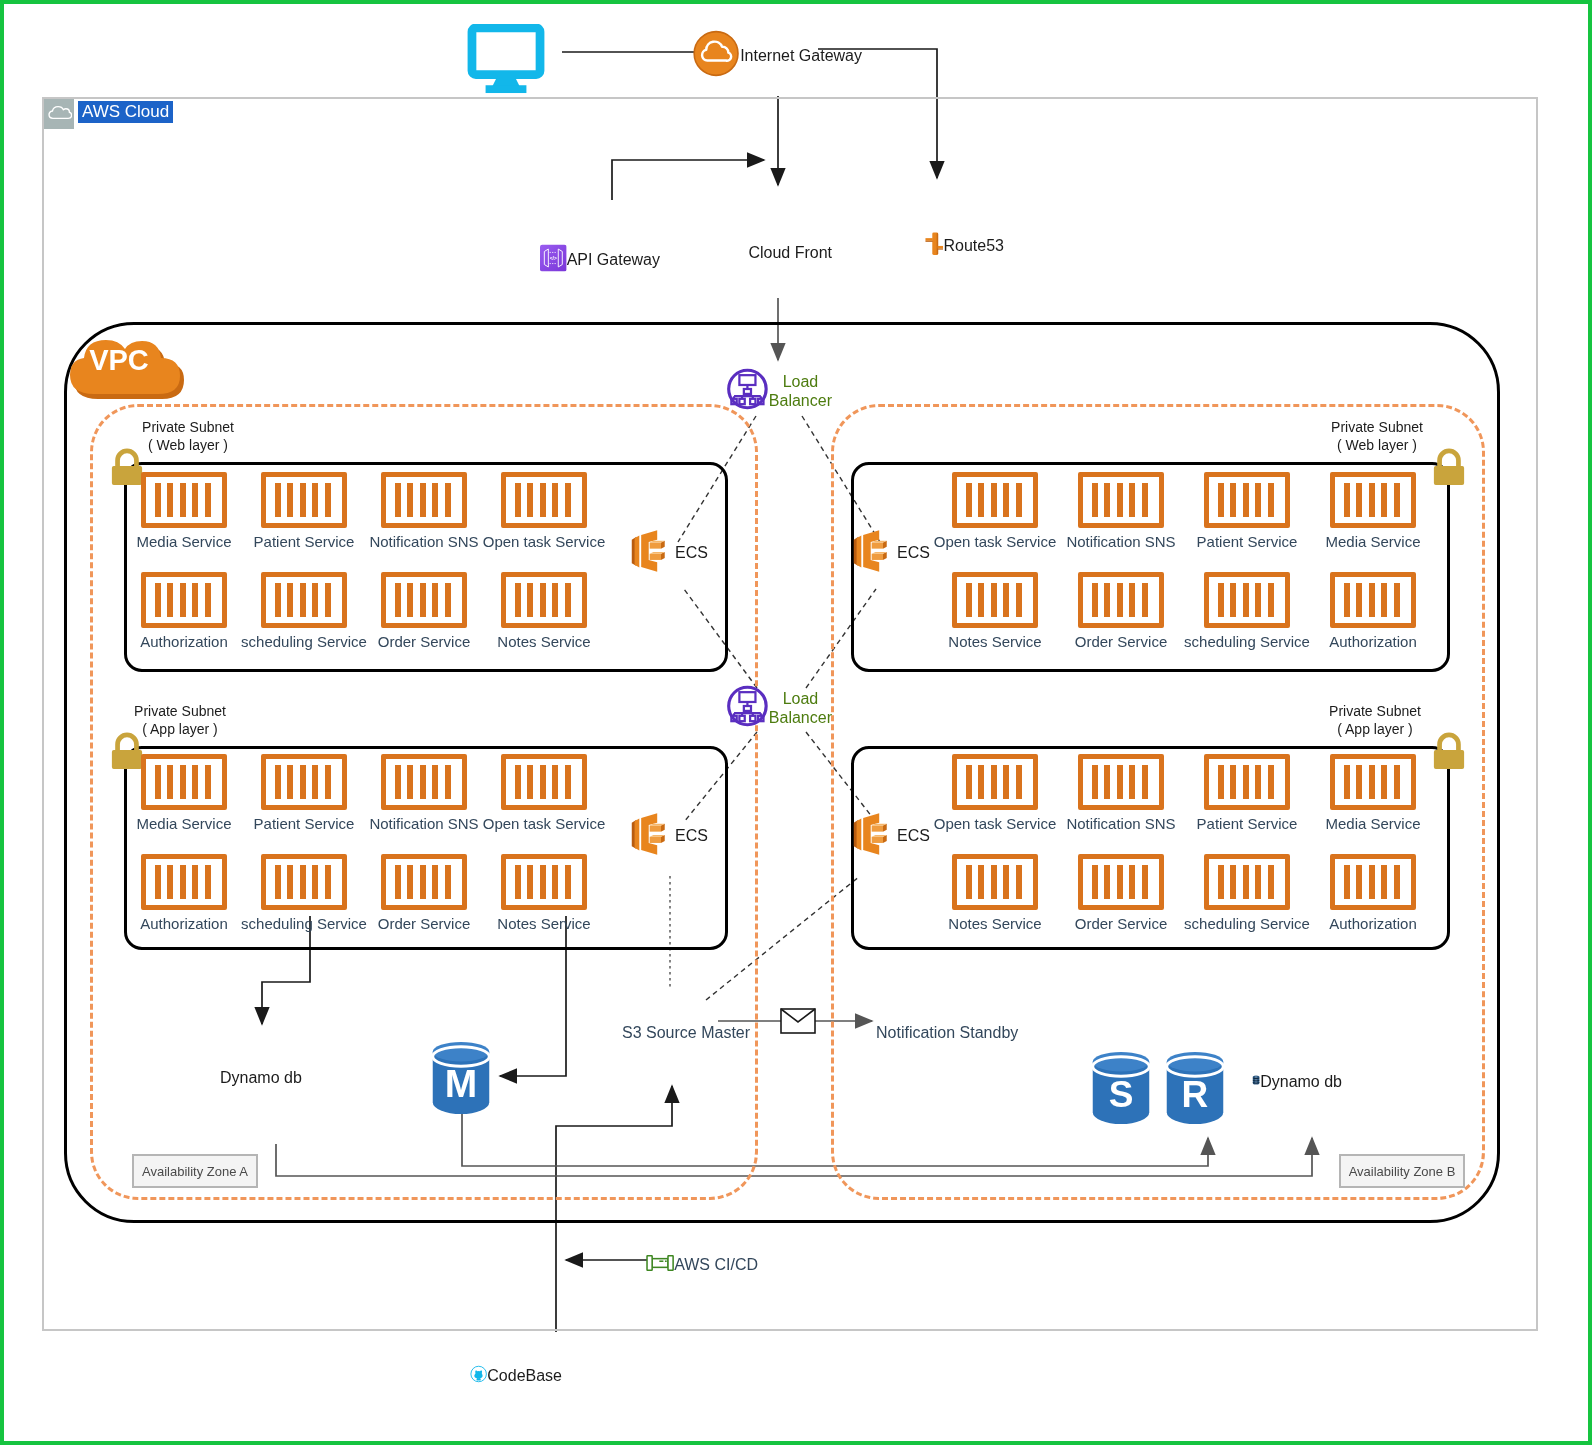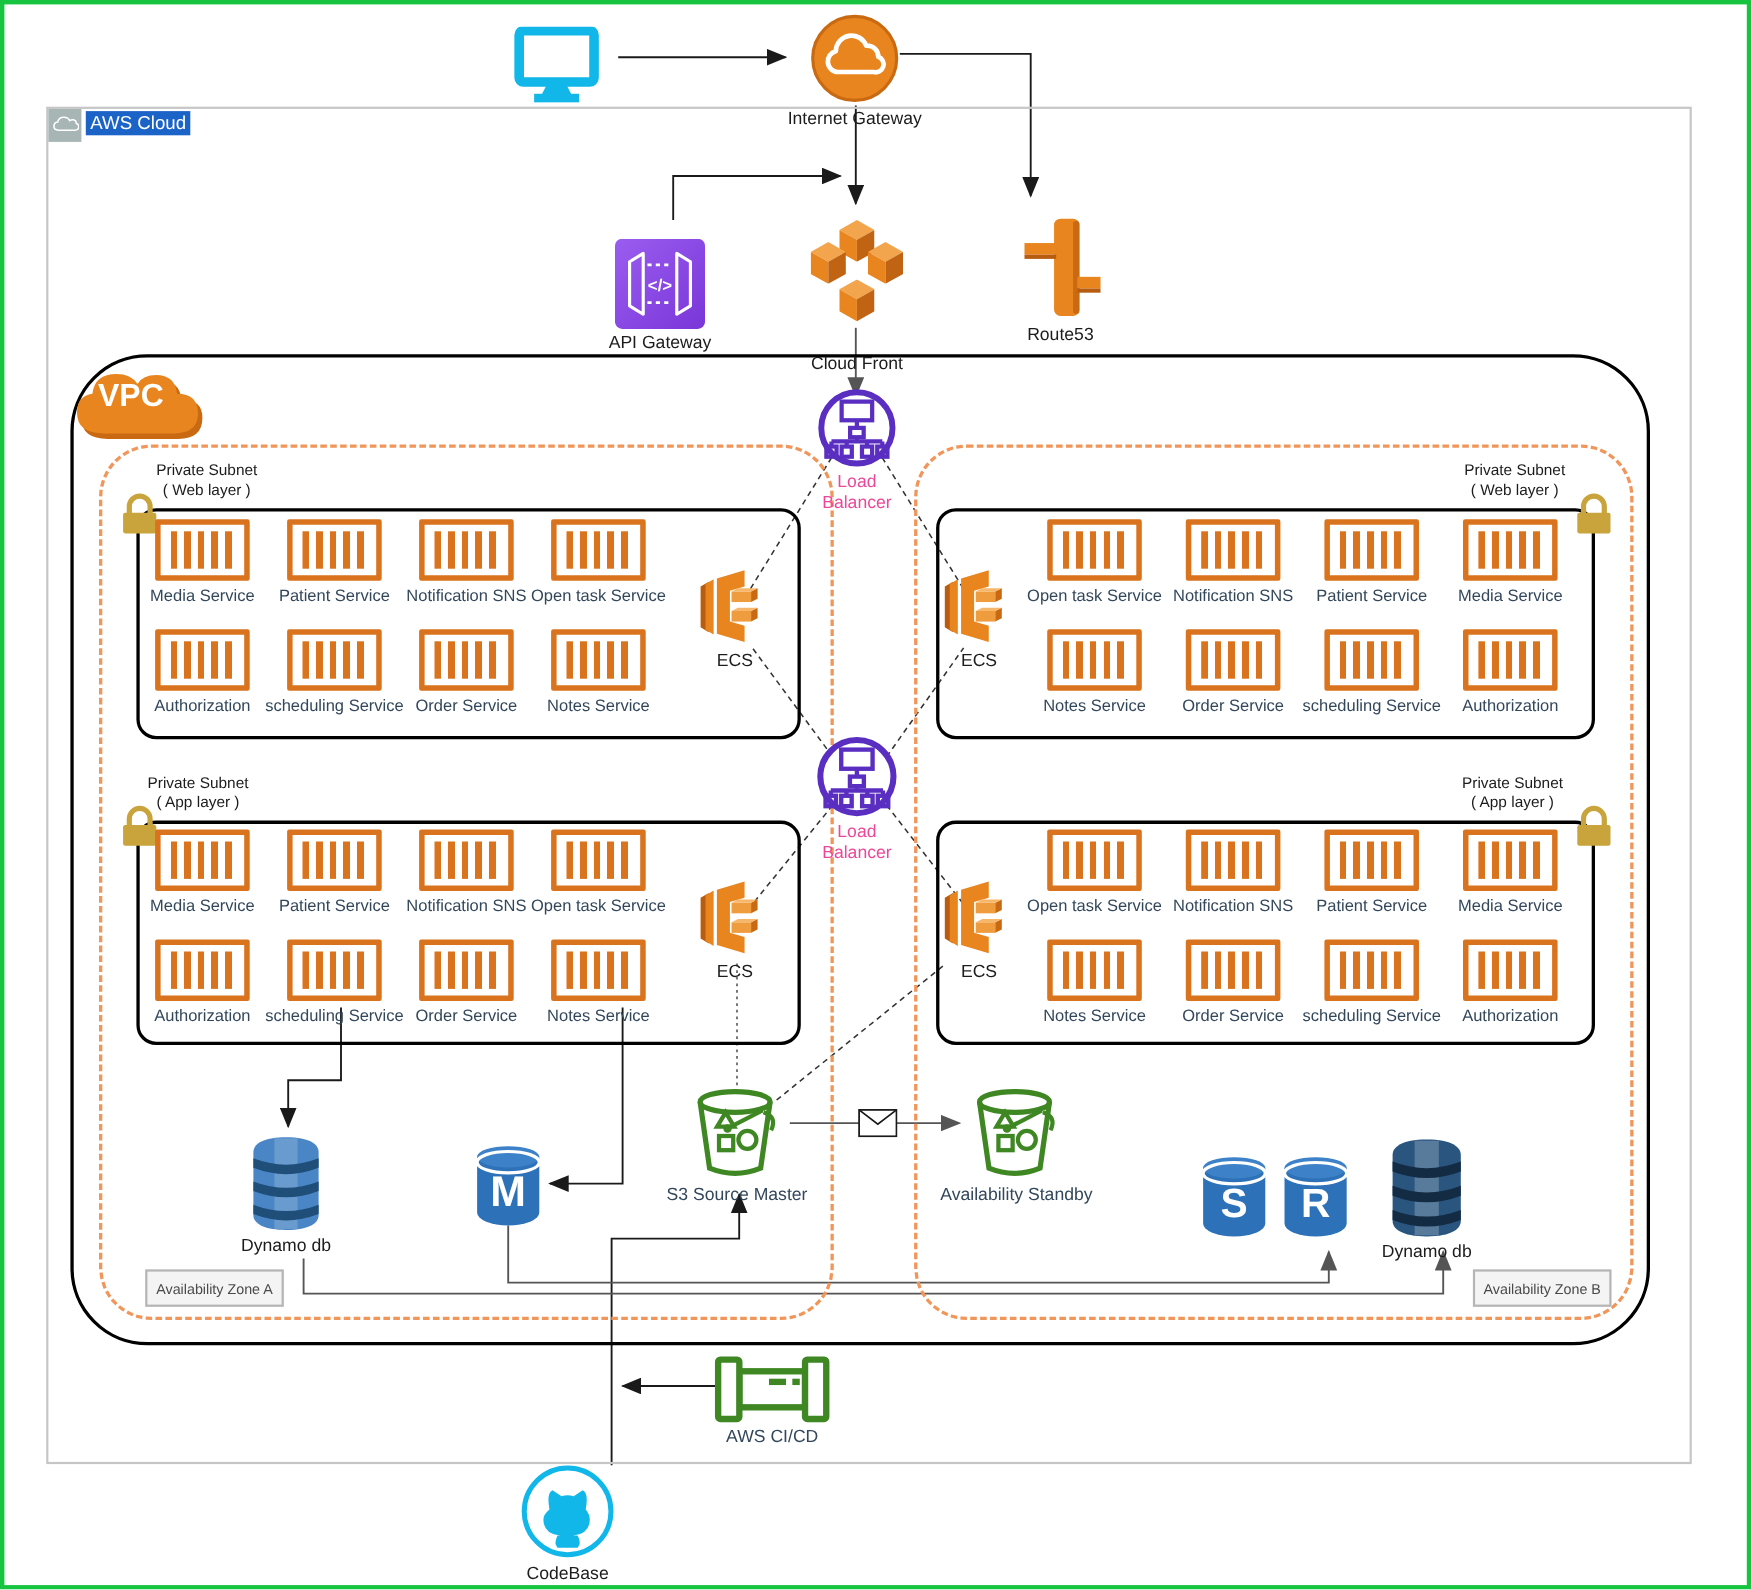--- a/index.html
+++ b/index.html
@@ -16,24 +16,24 @@
   .subnet{position:absolute;border:3px dashed #f0965a;border-radius:48px;}
   .inner-box{position:absolute;border:3px solid #000;border-radius:18px;background:transparent;}
   .subnet-title{position:absolute;font-size:14px;color:#1c1c1c;text-align:center;line-height:18px;}
   
   .grid{position:absolute;display:grid;grid-template-columns:repeat(4,120px);grid-row-gap:8px;}
   .grid.rgt{grid-template-columns:repeat(4,126px);}
   .svc{height:92px;display:flex;flex-direction:column;align-items:center;}
   .cbox{width:86px;height:56px;border:5px solid #d9731d;border-radius:2px;background:#fff;display:flex;align-items:center;justify-content:center;box-sizing:border-box;}
   .cbars{width:58px;height:34px;background:repeating-linear-gradient(to right,#d9731d 0 6px,transparent 6px 12.4px);}
   .svc-label{margin-top:5px;font-size:15px;color:#33475b;white-space:nowrap;}
-  .node{position:absolute;display:flex;flex-direction:column;align-items:center;}
+  .node{position:absolute;display:flex;flex-direction:row;align-items:center;}
   .cap{font-size:16px;color:#1c1c1c;text-align:center;white-space:nowrap;margin-top:4px;}
   .cap.slate{color:#33475b;}
-  .lb-label{font-size:16px;color:#ec4899;text-align:center;line-height:19px;margin-top:3px;}
+  .lb-label{font-size:16px;color:#4d7c0f;text-align:center;line-height:19px;margin-top:3px;}
   .az{position:absolute;width:122px;height:30px;border:2px solid #b5b5b5;background:#f4f4f4;
       display:flex;align-items:center;justify-content:center;font-size:13px;color:#4a4a4a;}
   .vpc-badge{position:absolute;left:58px;top:314px;width:132px;height:86px;}
   .vpc-badge span{position:absolute;left:0;top:26px;width:114px;text-align:center;color:#fff;font-size:29px;font-weight:bold;font-family:"Liberation Sans",sans-serif;}
 </style>
 </head>
 <body>
 
 <div class="canvas">
 
@@ -567,21 +567,21 @@
   </div>
 
   <svg class="abs" style="left:776px;top:1004px" width="36" height="26">
       <use href="#sym-envelope"></use>
     </svg>
 
   <div class="node" style="left:872px;top:984px;width:96px;">
     <svg width="88" height="86">
         <use href="#sym-bucket"></use>
       </svg>
-    <div class="cap slate">Availability Standby</div>
+    <div class="cap slate">Notification Standby</div>
   </div>
 
   <div class="node" style="left:1086px;top:1046px;width:64px;">
     <svg width="62" height="76" viewBox="0 0 62 78">
       <use href="#sym-cyl"></use>
       <text x="31" y="58" text-anchor="middle" font-family="Liberation Sans, sans-serif" font-size="38" font-weight="bold" fill="#fff">S</text>
     </svg>
   </div>
 
   <div class="node" style="left:1160px;top:1046px;width:64px;">

